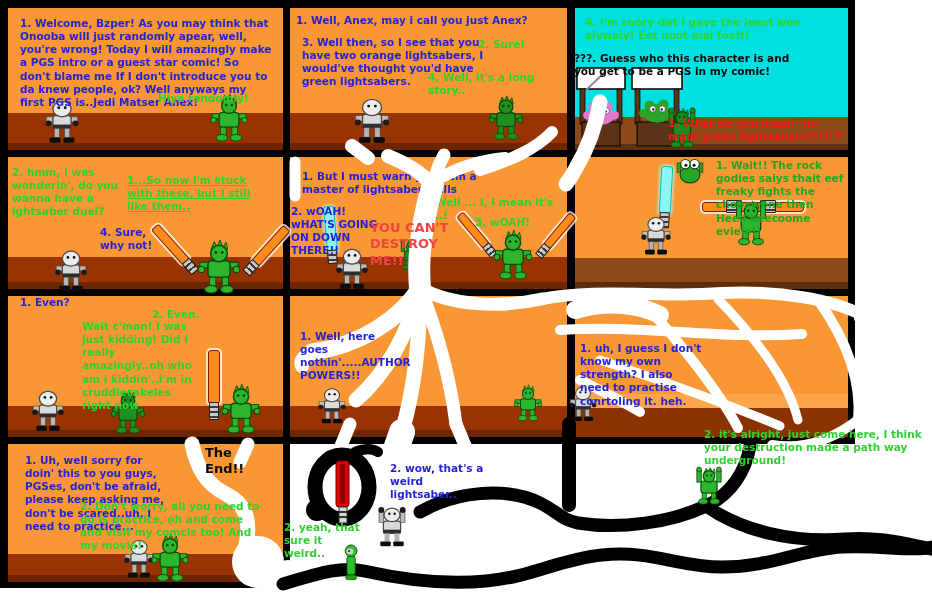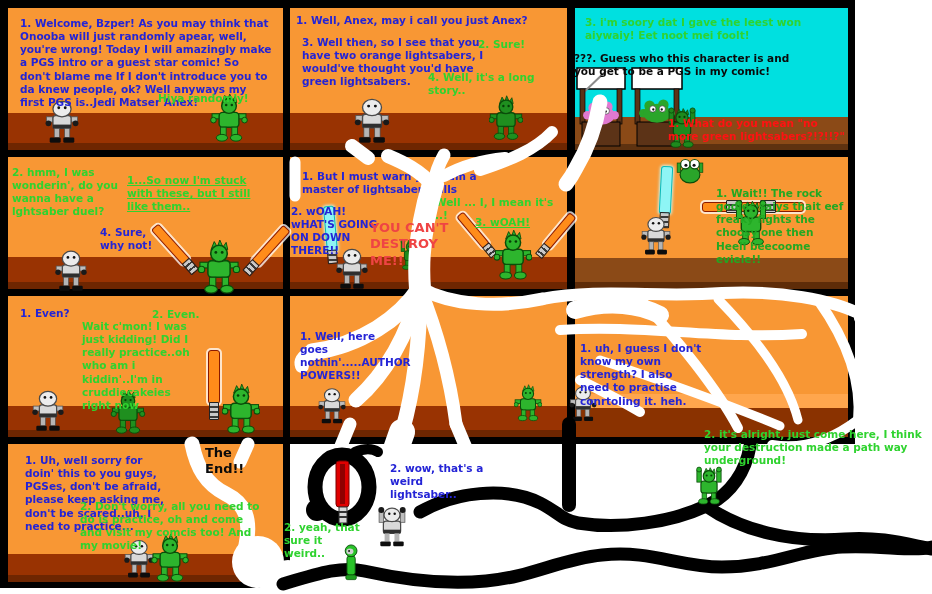--- a/index.html
+++ b/index.html
@@ -5,21 +5,21 @@
   html,body{margin:0;padding:0;}
   body{width:932px;height:594px;position:relative;background:#ffffff;overflow:hidden;
        font-family:"DejaVu Sans",sans-serif;}
   .frame{position:absolute;background:#000;}
   .panel{position:absolute;overflow:hidden;z-index:1;}
   .panel .floor{position:absolute;left:0;right:0;}
   .t{position:absolute;font-weight:bold;font-size:10.5px;line-height:1.25;z-index:6;}
   .t.under{z-index:2;}
   .blue{color:#2424d6;}
   .bgreen{color:#2fd32f;}
-  .mgreen{color:#22a822;margin-top:28px;}
+  .mgreen{color:#22a822;}
   .dgreen{color:#ef4444;}
   .redtx{color:#ff1212;}
   .blacktx{color:#0a0a0a;}
   .big{font-size:13px;}
   .sprite{position:absolute;z-index:2;}
   .topz{z-index:6;}
   .saber-grp{position:absolute;z-index:2;transform-origin:50% 100%;}
   .blade{position:absolute;left:2px;top:0;border-radius:3px;}
   .blade.orange{background:#ff8c1a;border:1px solid #8b1a00;box-shadow:0 0 0 2px rgba(255,255,255,.75);}
   .blade.cyan{background:#8ef5f5;border:1px solid #09b8b8;box-shadow:0 0 3px 1px rgba(200,255,255,.9);}
@@ -352,39 +352,39 @@
 </svg>
 
 <div class="t blue" style="left:20px;top:17px;width:252px;">1. Welcome, Bzper! As you may think that Onooba will just randomly apear, well, you're wrong! Today I will amazingly make a PGS intro or a guest star comic! So don't blame me If I don't introduce you to da knew people, ok? Well anyways my first PGS is..Jedi Matser Anex!</div>
 <div class="t bgreen" style="left:158px;top:92px;width:120px;">Hiya randomly!</div>
 
 <div class="t blue" style="left:296px;top:14px;width:268px;">1. Well, Anex, may i call you just Anex?</div>
 <div class="t blue" style="left:302px;top:36px;width:182px;">3. Well then, so I see that you have two orange lightsabers, I would've thought you'd have green lightsabers.</div>
 <div class="t bgreen" style="left:478px;top:38px;width:70px;">2. Sure!</div>
 <div class="t bgreen" style="left:428px;top:71px;width:145px;">4. Well, it's a long story..</div>
 
-<div class="t bgreen" style="left:585px;top:16px;width:232px;">3. i'm soory dat I gave the leest won aiywaiy! Eet noot mei foolt!</div>
+<div class="t bgreen" style="left:585px;top:16px;width:232px;">4. i'm soory dat I gave the leest won aiywaiy! Eet noot mei foolt!</div>
 <div class="t blacktx" style="left:574px;top:52px;width:238px;">???. Guess who this character is and you get to be a PGS in my comic!</div>
 <div class="t redtx" style="left:668px;top:117px;width:178px;">1. What do you mean "no more green lightsabers?!?!!?"</div>
 
 <div class="t bgreen" style="left:12px;top:166px;width:112px;">2. hmm, I was wonderin', do you wanna have a lghtsaber duel?</div>
 <div class="t bgreen" style="left:127px;top:174px;width:148px;text-decoration:underline;">1...So now I'm stuck with these, but I still like them..</div>
 <div class="t blue" style="left:100px;top:226px;width:72px;">4. Sure, why not!</div>
 
 <div class="t blue under" style="left:302px;top:170px;width:182px;">1. But I must warn you I am a master of lightsaber skills</div>
 <div class="t blue" style="left:291px;top:205px;width:95px;">2. wOAH! wHAT'S GOING ON DOWN THERE!!</div>
 <div class="t bgreen under" style="left:420px;top:196px;width:136px;">2. Well ... I, I mean it's m...!</div>
-<div class="t bgreen" style="left:475px;top:216px;width:70px;text-decoration:underline;">3. wOAH!</div>
+<div class="t bgreen" style="left:475px;top:216px;width:70px;">3. wOAH!</div>
 <div class="t dgreen big" style="left:370px;top:220px;width:88px;">YOU CAN'T DESTROY ME!!</div>
 
 <div class="t mgreen" style="left:716px;top:159px;width:130px;">1. Wait!! The rock godies saiys thait eef freaky fights the choosy one then Heell beecoome eviele!!</div>
 
-<div class="t blue" style="left:20px;top:307px;width:70px;">1. Even?</div>
+<div class="t blue" style="left:20px;top:296px;width:70px;">1. Even?</div>
 <div class="t bgreen" style="left:152px;top:308px;width:60px;">2. Even.</div>
-<div class="t bgreen" style="left:82px;top:320px;width:118px;">Wait c'mon! I was just kidding! Did I really practice..oh who am i kiddin'..I'm in cruddiecakeies right now</div>
+<div class="t bgreen" style="left:82px;top:320px;width:118px;">Wait c'mon! I was just kidding! Did I really amazingly..oh who am i kiddin'..I'm in cruddiecakeies right now</div>
 
 <div class="t blue" style="left:300px;top:330px;width:96px;">1. Well, here goes nothin'.....AUTHOR POWERS!!</div>
 
 <div class="t blue" style="left:580px;top:342px;width:122px;">1. uh, I guess I don't know my own strength? I also need to practise conrtoling it. heh.</div>
 
 <div class="t blue" style="left:25px;top:454px;width:148px;">1. Uh, well sorry for doin' this to you guys, PGSes, don't be afraid, please keep asking me, don't be scared..uh, I need to practice...</div>
 <div class="t bgreen" style="left:80px;top:500px;width:185px;">2. Don't worry, all you need to do is practice, oh and come and visit my comcis too! And my movie!</div>
 <div class="t blacktx big" style="left:205px;top:445px;width:70px;">The End!!</div>
 
 <div class="t blue" style="left:390px;top:462px;width:102px;">2. wow, that's a weird lightsaber..</div>

